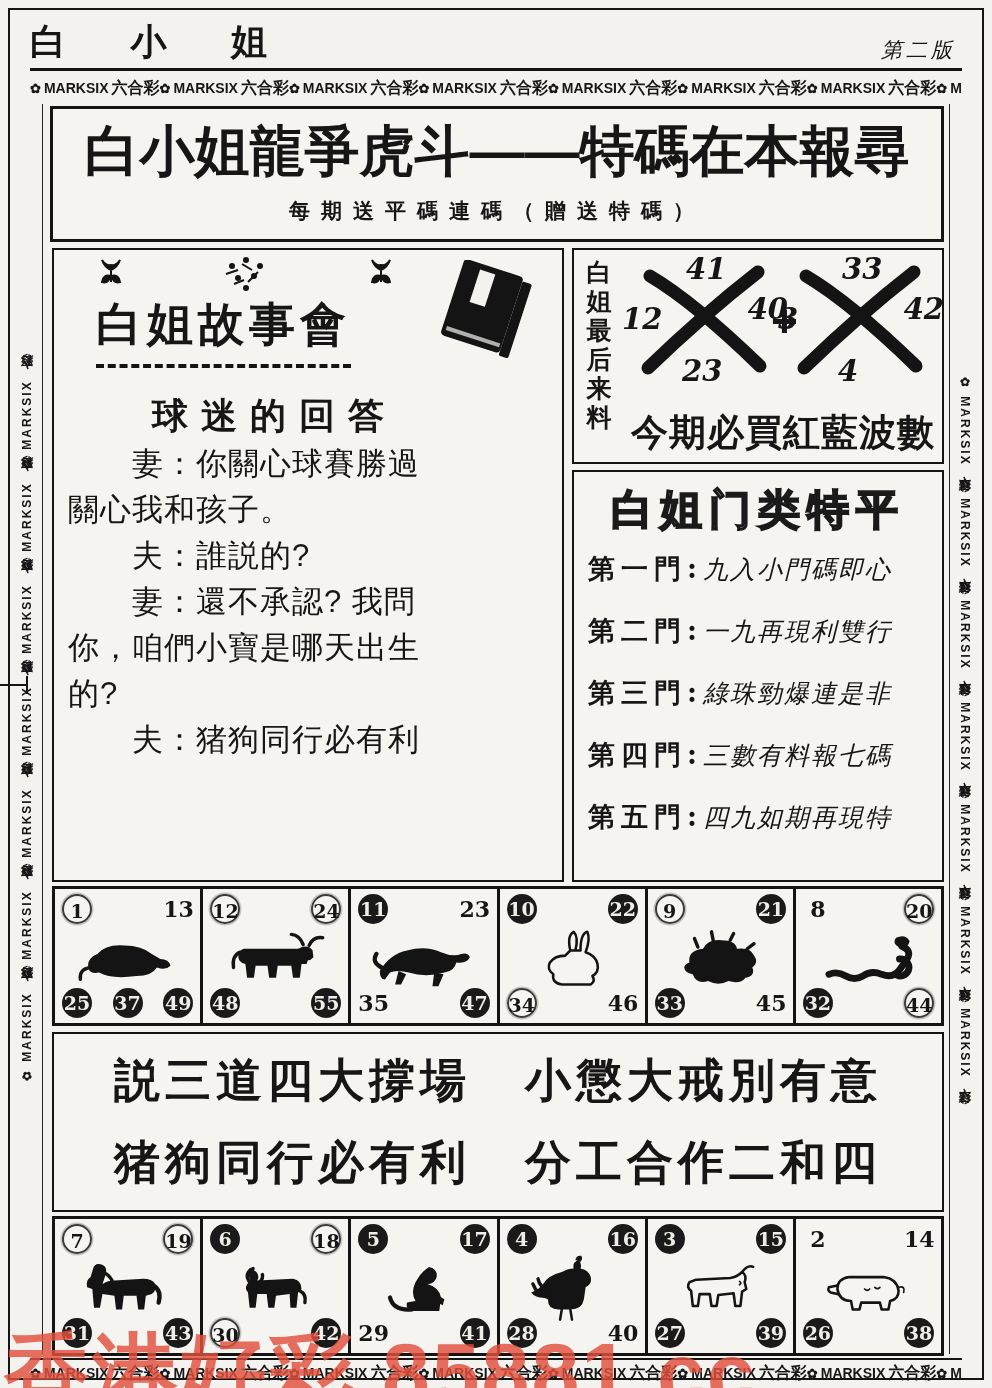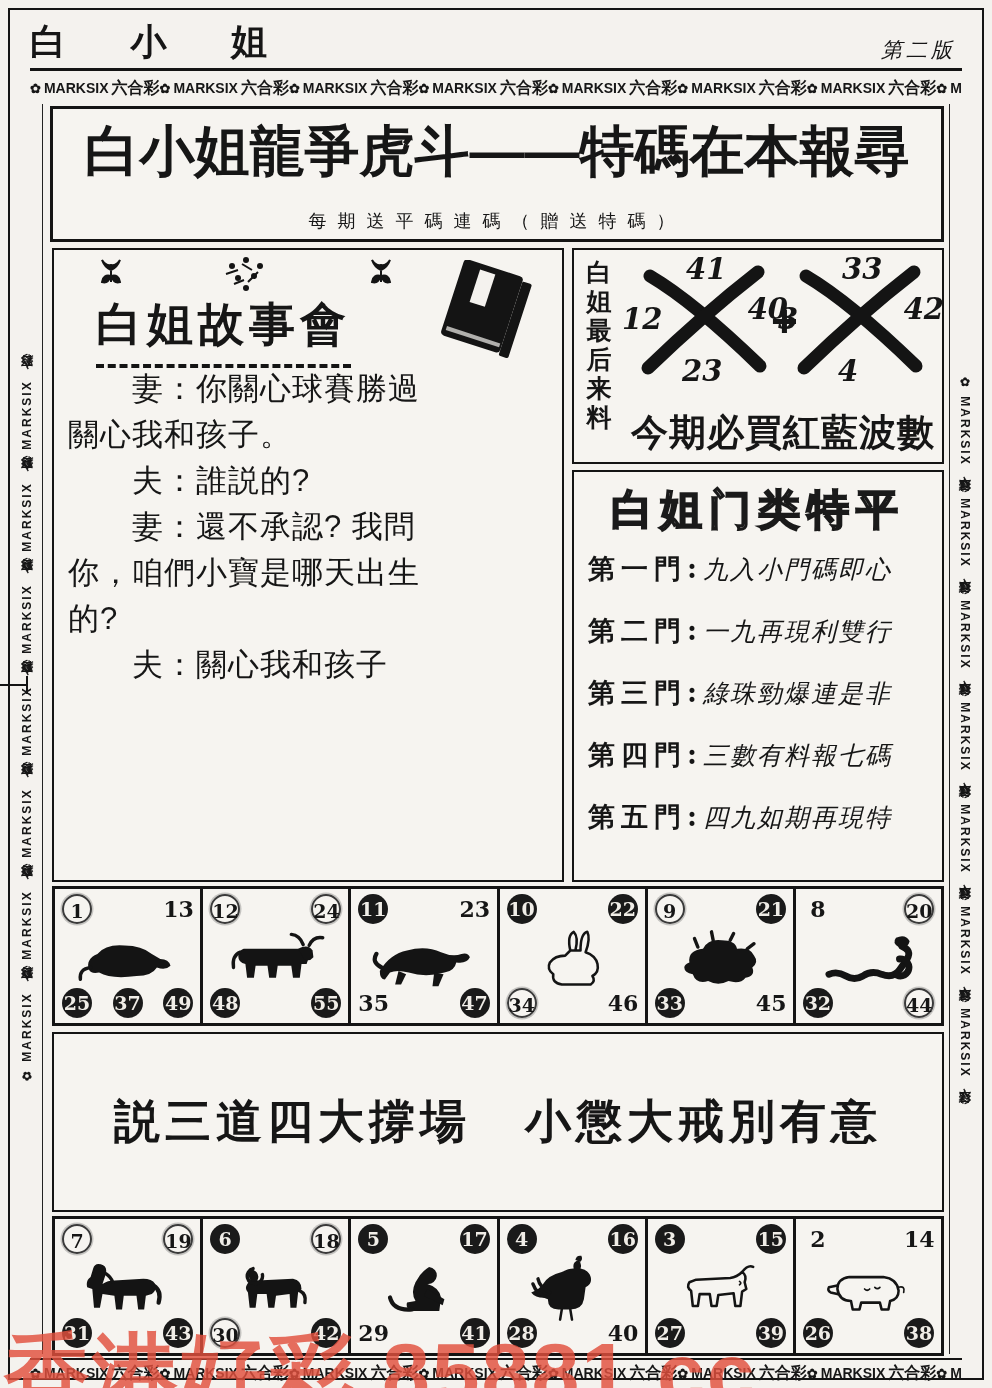--- a/index.html
+++ b/index.html
@@ -27,21 +27,21 @@
   .side-strip.left{left:12px;border-right:1px solid #222;}
   .side-strip.right{right:12px;border-left:1px solid #222;}
   .side-strip .vtxt{writing-mode:vertical-rl;height:100%;width:100%;text-align:center;
     letter-spacing:2px;line-height:30px;}
   .side-strip.left .vtxt{transform:rotate(180deg);}
 
   
   .box{position:absolute;border:2px solid #141414;background:#f6f4f0;box-sizing:border-box;}
   .headline-box{top:106px;left:50px;width:894px;height:136px;border-width:3px;text-align:center;}
   .headline-main{margin-top:6px;font-size:55px;font-weight:900;letter-spacing:0px;}
-  .headline-sub{margin-top:20px;font-size:18px;font-weight:400;letter-spacing:11px;}
+  .headline-sub{margin-top:8px;font-size:21px;font-weight:700;letter-spacing:11px;}
 
   
   .story-box{top:248px;left:52px;width:512px;height:634px;padding:8px 14px;}
   .story-head{position:relative;height:108px;}
   .story-head svg{position:absolute;}
   .story-title-txt{position:absolute;left:28px;top:36px;font-size:46px;font-weight:900;
     letter-spacing:5px;border-bottom:4px dashed #141414;padding-bottom:8px;}
   .story-name{margin-top:26px;font-size:36px;font-weight:600;letter-spacing:13px;padding-left:84px;}
   .story-line{font-size:31px;line-height:46px;letter-spacing:1px;font-weight:500;}
   .story-line.ind{padding-left:64px;}
@@ -230,28 +230,29 @@
       <svg style="right:0;top:2px;width:120px;height:100px" viewBox="0 0 120 100">
         <g transform="rotate(18 60 50)">
           <rect x="22" y="8" width="62" height="80" rx="4" fill="#141414"></rect>
           <rect x="84" y="12" width="10" height="78" rx="2" fill="#141414"></rect>
           <rect x="40" y="14" width="16" height="34" fill="#f4f2ee"></rect>
           <rect x="26" y="78" width="56" height="4" fill="#f4f2ee" opacity=".7"></rect>
         </g>
       </svg>
       <div class="story-title-txt">白姐故事會</div>
     </div>
+    <div class="story-name">球迷的回答</div>
     <div id="story-lines">
         <div class="story-line ind">妻：你關心球賽勝過</div>
         <div class="story-line">關心我和孩子。</div>
         <div class="story-line ind">夫：誰説的?</div>
         <div class="story-line ind">妻：還不承認? 我問</div>
         <div class="story-line">你，咱們小寶是哪天出生</div>
         <div class="story-line">的?</div>
-        <div class="story-line ind">夫：關心我和孩子</div>
+        <div class="story-line ind">夫：猪狗同行必有利</div>
       </div>
   </div>
 
   <div class="box tips-box">
     <div class="tips-vlabel">
         <div>白</div>
         <div>姐</div>
         <div>最</div>
         <div>后</div>
         <div>来</div>
@@ -376,20 +377,24 @@
         <span class="num dark pos-bl">32</span>
         <span class="num stamp pos-br">44</span>
       </div>
     </div>
 
   <div class="box verse-box">
     <div class="verse-line">
       <span>説三道四大撐場</span>
       <span>小懲大戒別有意</span>
     </div>
+    <div class="verse-line">
+      <span>猪狗同行必有利</span>
+      <span>分工合作二和四</span>
+    </div>
   </div>
 
   <div class="box strip strip2" id="strip2">
       <div class="zcell">
         <svg viewBox="0 0 120 80" class="animal">
           <path d="M30 34 L34 22 Q36 13 28 11 Q21 9 19 16 L16 26 Q10 30 12 38 L18 40 L20 62 L27 62 L30 46 L44 48 L46 64 L53 64 L55 48 L70 48 L72 64 L79 64 L81 48 L88 46 Q94 42 92 34 Q88 28 78 28 L44 30 Q36 30 30 34 Z" fill="#141414"></path>
           <path d="M90 36 Q100 42 96 56" fill="none" stroke="#141414" stroke-width="5" stroke-linecap="round" stroke-linejoin="round"></path>
           <path d="M34 22 Q40 26 42 32" fill="none" stroke="#141414" stroke-width="4" stroke-linecap="round" stroke-linejoin="round"></path>
         </svg>
         <span class="num stamp pos-tl">7</span>

